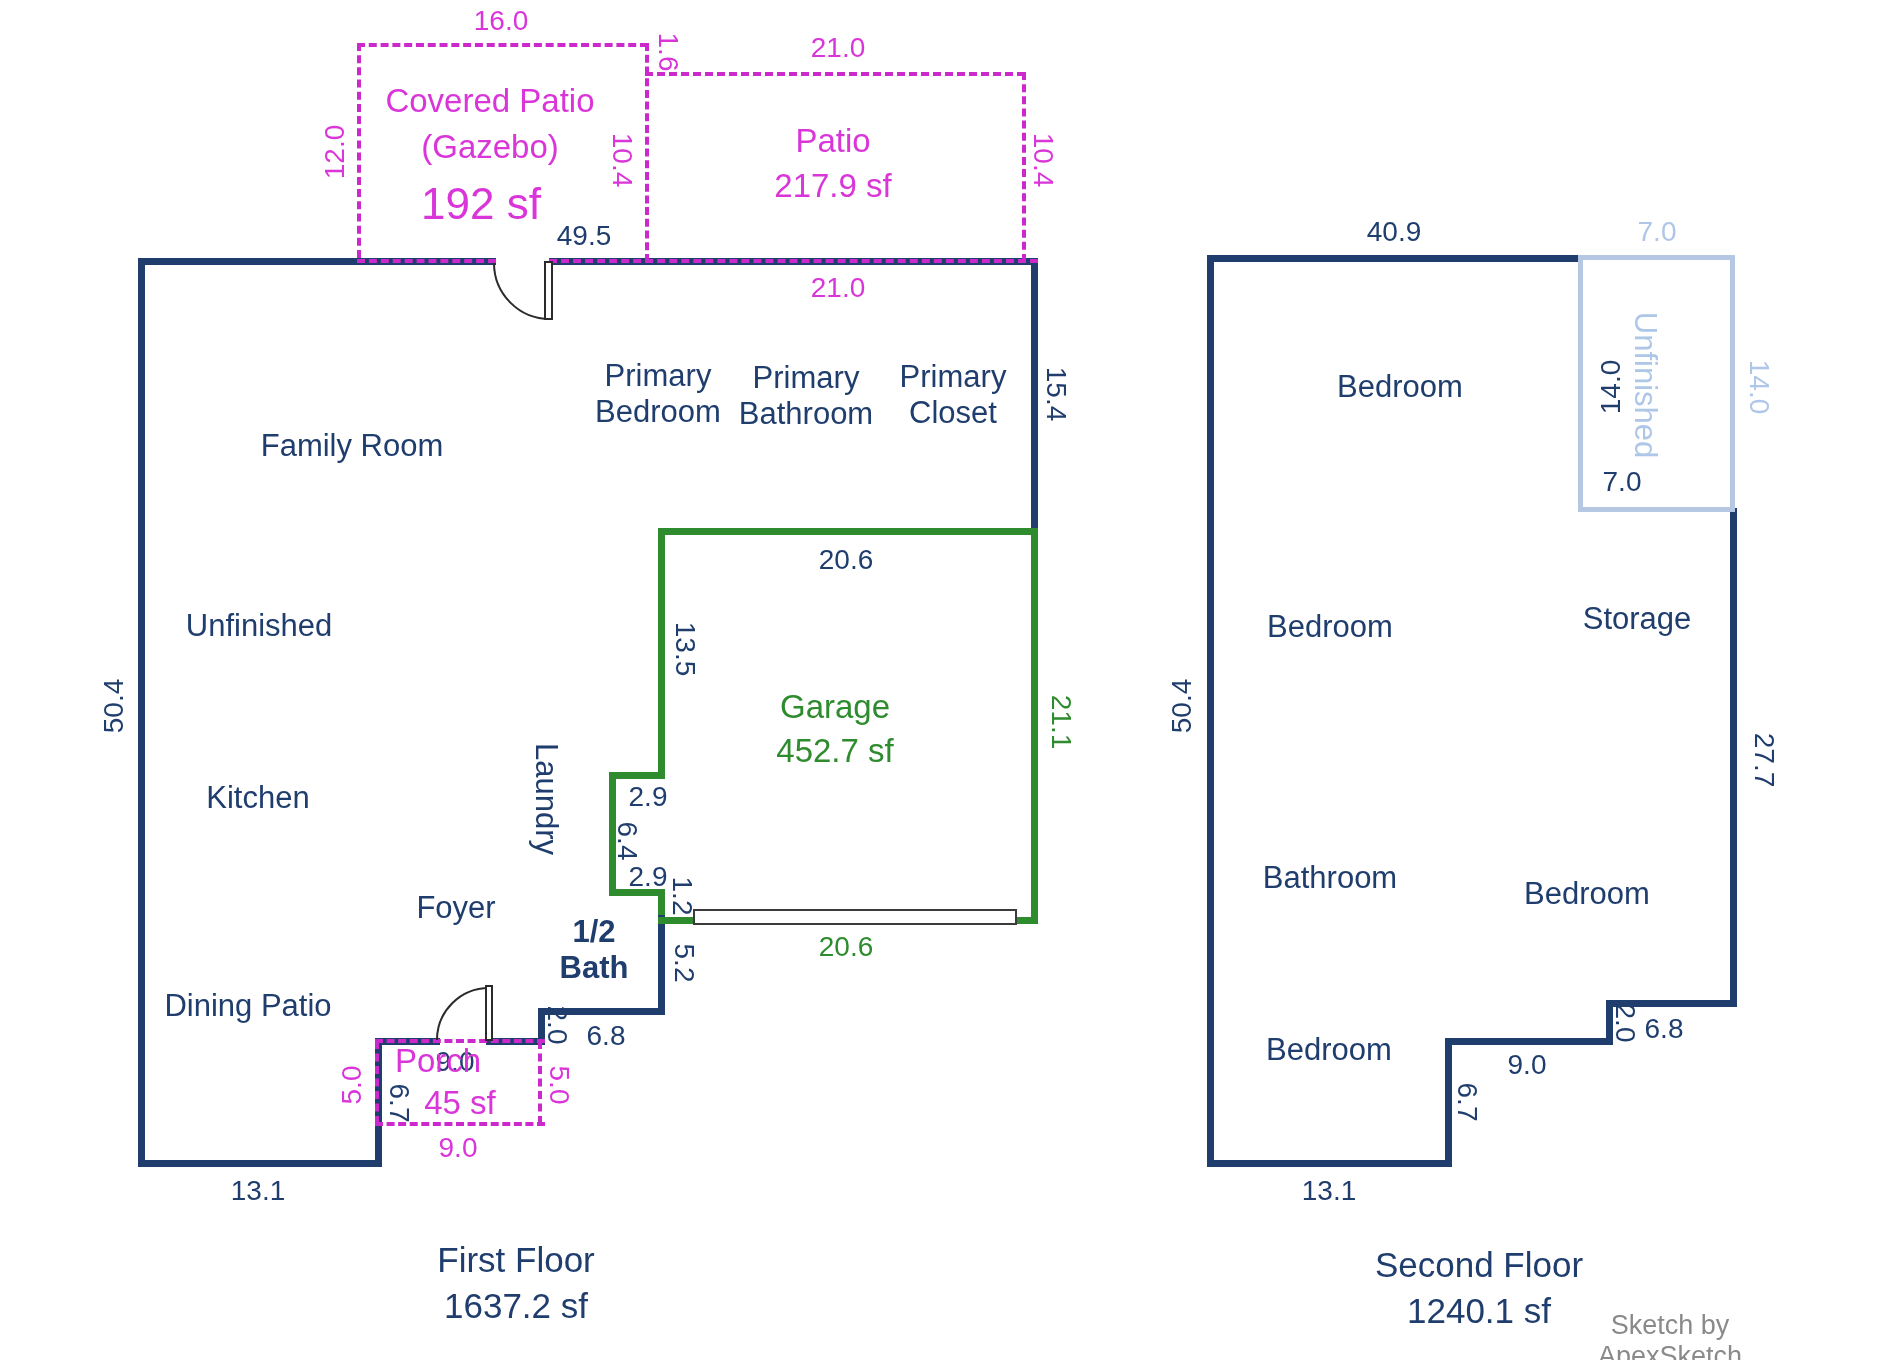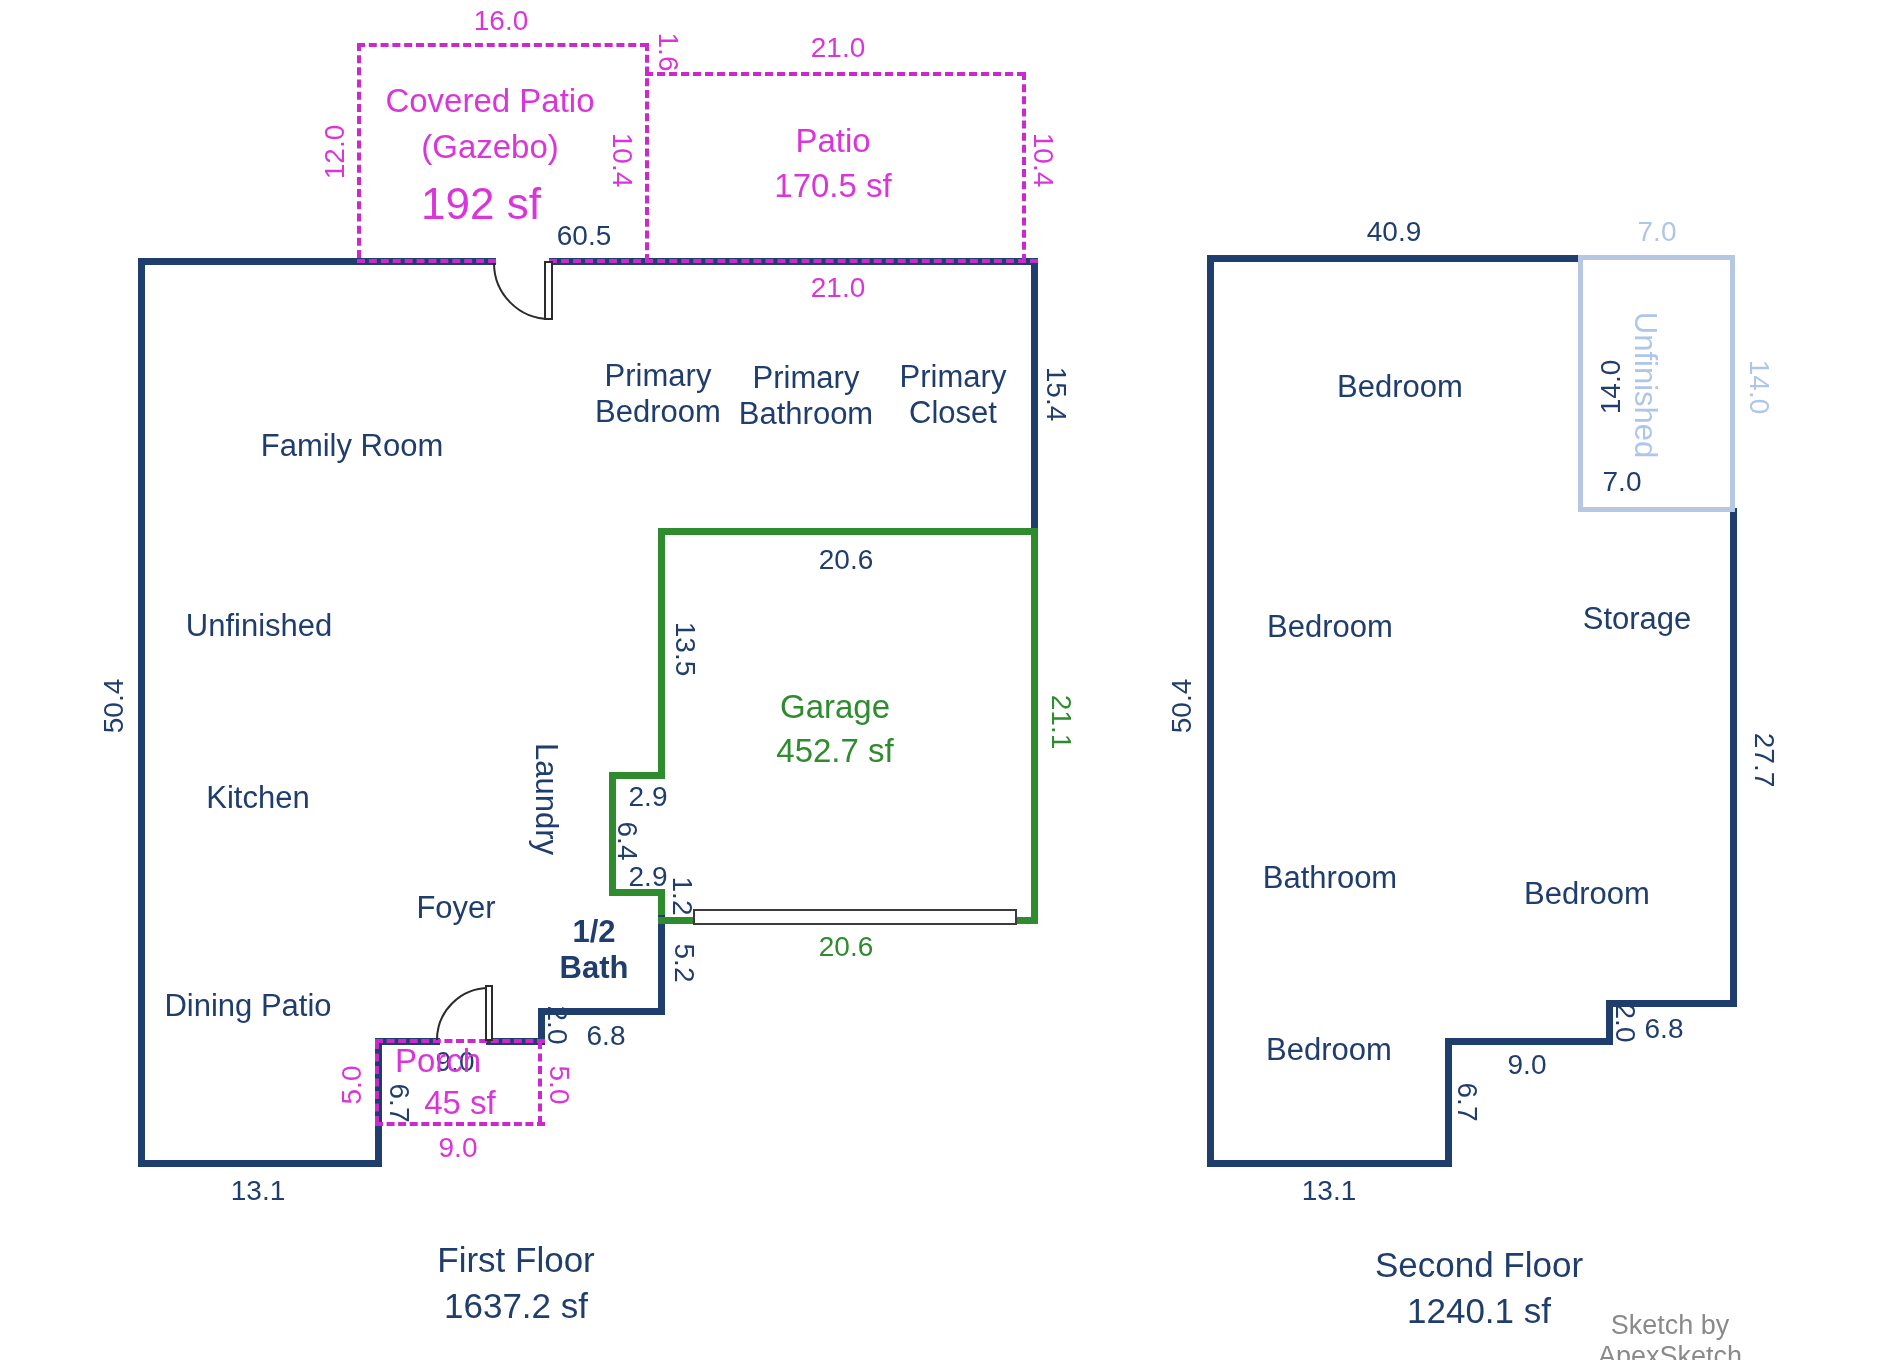--- a/index.html
+++ b/index.html
@@ -62,21 +62,21 @@
     </div>
   <div id="unfinished-box" style="left: 1578px; top: 255px; width: 157px; height: 257px; border-color: rgb(181, 199, 227);"></div>
   <div id="garage-door" style="left: 693px; top: 909px; width: 324px; height: 16px;"></div>
   <svg id="door-layer" width="1892" height="1360" viewBox="0 0 1892 1360">
     <path d="M 494 263 A 56 56 0 0 0 550 319" fill="none" stroke="#2b2b2b" stroke-width="2"></path>
     <rect x="545" y="262" width="7" height="57" fill="#ffffff" stroke="#2b2b2b" stroke-width="2"></rect>
     <path d="M 437 1040 A 52 52 0 0 1 489 988" fill="none" stroke="#2b2b2b" stroke-width="2"></path>
     <rect x="486" y="986" width="6" height="54" fill="#ffffff" stroke="#2b2b2b" stroke-width="2"></rect>
   </svg>
   <div id="labels-layer">
-      <div class="lbl" style="left: 584px; top: 236px; font-size: 28px; color: rgb(31, 61, 109); transform: translate(-50%, -50%);">60.5</div>
+      <div class="lbl" style="left: 584px; top: 236px; font-size: 28px; color: rgb(31, 61, 109); transform: translate(-50%, -50%);">49.5</div>
       <div class="lbl" style="left: 1056px; top: 394px; font-size: 28px; color: rgb(31, 61, 109); transform: translate(-50%, -50%) rotate(90deg);">15.4</div>
       <div class="lbl" style="left: 114px; top: 706px; font-size: 28px; color: rgb(31, 61, 109); transform: translate(-50%, -50%) rotate(-90deg);">50.4</div>
       <div class="lbl" style="left: 258px; top: 1191px; font-size: 28px; color: rgb(31, 61, 109); transform: translate(-50%, -50%);">13.1</div>
       <div class="lbl" style="left: 399px; top: 1103px; font-size: 28px; color: rgb(31, 61, 109); transform: translate(-50%, -50%) rotate(90deg);">6.7</div>
       <div class="lbl" style="left: 557px; top: 1025px; font-size: 28px; color: rgb(31, 61, 109); transform: translate(-50%, -50%) rotate(90deg);">2.0</div>
       <div class="lbl" style="left: 606px; top: 1036px; font-size: 28px; color: rgb(31, 61, 109); transform: translate(-50%, -50%);">6.8</div>
       <div class="lbl" style="left: 684px; top: 963px; font-size: 28px; color: rgb(31, 61, 109); transform: translate(-50%, -50%) rotate(90deg);">5.2</div>
       <div class="lbl" style="left: 682px; top: 896px; font-size: 28px; color: rgb(31, 61, 109); transform: translate(-50%, -50%) rotate(90deg);">1.2</div>
       <div class="lbl" style="left: 648px; top: 797px; font-size: 28px; color: rgb(31, 61, 109); transform: translate(-50%, -50%);">2.9</div>
       <div class="lbl" style="left: 627px; top: 841px; font-size: 28px; color: rgb(31, 61, 109); transform: translate(-50%, -50%) rotate(90deg);">6.4</div>
@@ -128,21 +128,21 @@
       <div class="lbl" style="left: 1330px; top: 878px; font-size: 31px; color: rgb(31, 61, 109); transform: translate(-50%, -50%);">Bathroom</div>
       <div class="lbl" style="left: 1587px; top: 894px; font-size: 31px; color: rgb(31, 61, 109); transform: translate(-50%, -50%);">Bedroom</div>
       <div class="lbl" style="left: 1329px; top: 1050px; font-size: 31px; color: rgb(31, 61, 109); transform: translate(-50%, -50%);">Bedroom</div>
       <div class="lbl" style="left: 1645px; top: 385px; font-size: 31px; color: rgb(174, 198, 232); transform: translate(-50%, -50%) rotate(90deg);">Unfinished</div>
       <div class="lbl" style="left: 835px; top: 729px; font-size: 33px; color: rgb(46, 139, 46); line-height: 1.32; transform: translate(-50%, -50%);">Garage
 452.7 sf</div>
       <div class="lbl" style="left: 490px; top: 124px; font-size: 33px; color: rgb(217, 53, 217); line-height: 1.38; transform: translate(-50%, -50%);">Covered Patio
 (Gazebo)</div>
       <div class="lbl" style="left: 481px; top: 204px; font-size: 44px; color: rgb(217, 53, 217); transform: translate(-50%, -50%);">192 sf</div>
       <div class="lbl" style="left: 833px; top: 164px; font-size: 33px; color: rgb(217, 53, 217); line-height: 1.35; transform: translate(-50%, -50%);">Patio
-170.5 sf</div>
+217.9 sf</div>
       <div class="lbl" style="left: 438px; top: 1061px; font-size: 33px; color: rgb(217, 53, 217); transform: translate(-50%, -50%);">Porch</div>
       <div class="lbl" style="left: 460px; top: 1103px; font-size: 33px; color: rgb(217, 53, 217); transform: translate(-50%, -50%);">45 sf</div>
       <div class="lbl" style="left: 516px; top: 1282px; font-size: 35px; color: rgb(31, 61, 109); line-height: 1.3; transform: translate(-50%, -50%);">First Floor
 1637.2 sf</div>
       <div class="lbl" style="left: 1441px; top: 1287px; font-size: 35px; color: rgb(31, 61, 109); line-height: 1.3; transform: translate(-50%, -50%); margin-left: 38px;">Second Floor
 1240.1 sf</div>
       <div class="lbl" style="left: 1670px; top: 1341px; font-size: 27px; color: rgb(138, 138, 138); transform: translate(-50%, -50%);">Sketch by ApexSketch</div>
     </div>
 </div>
 

